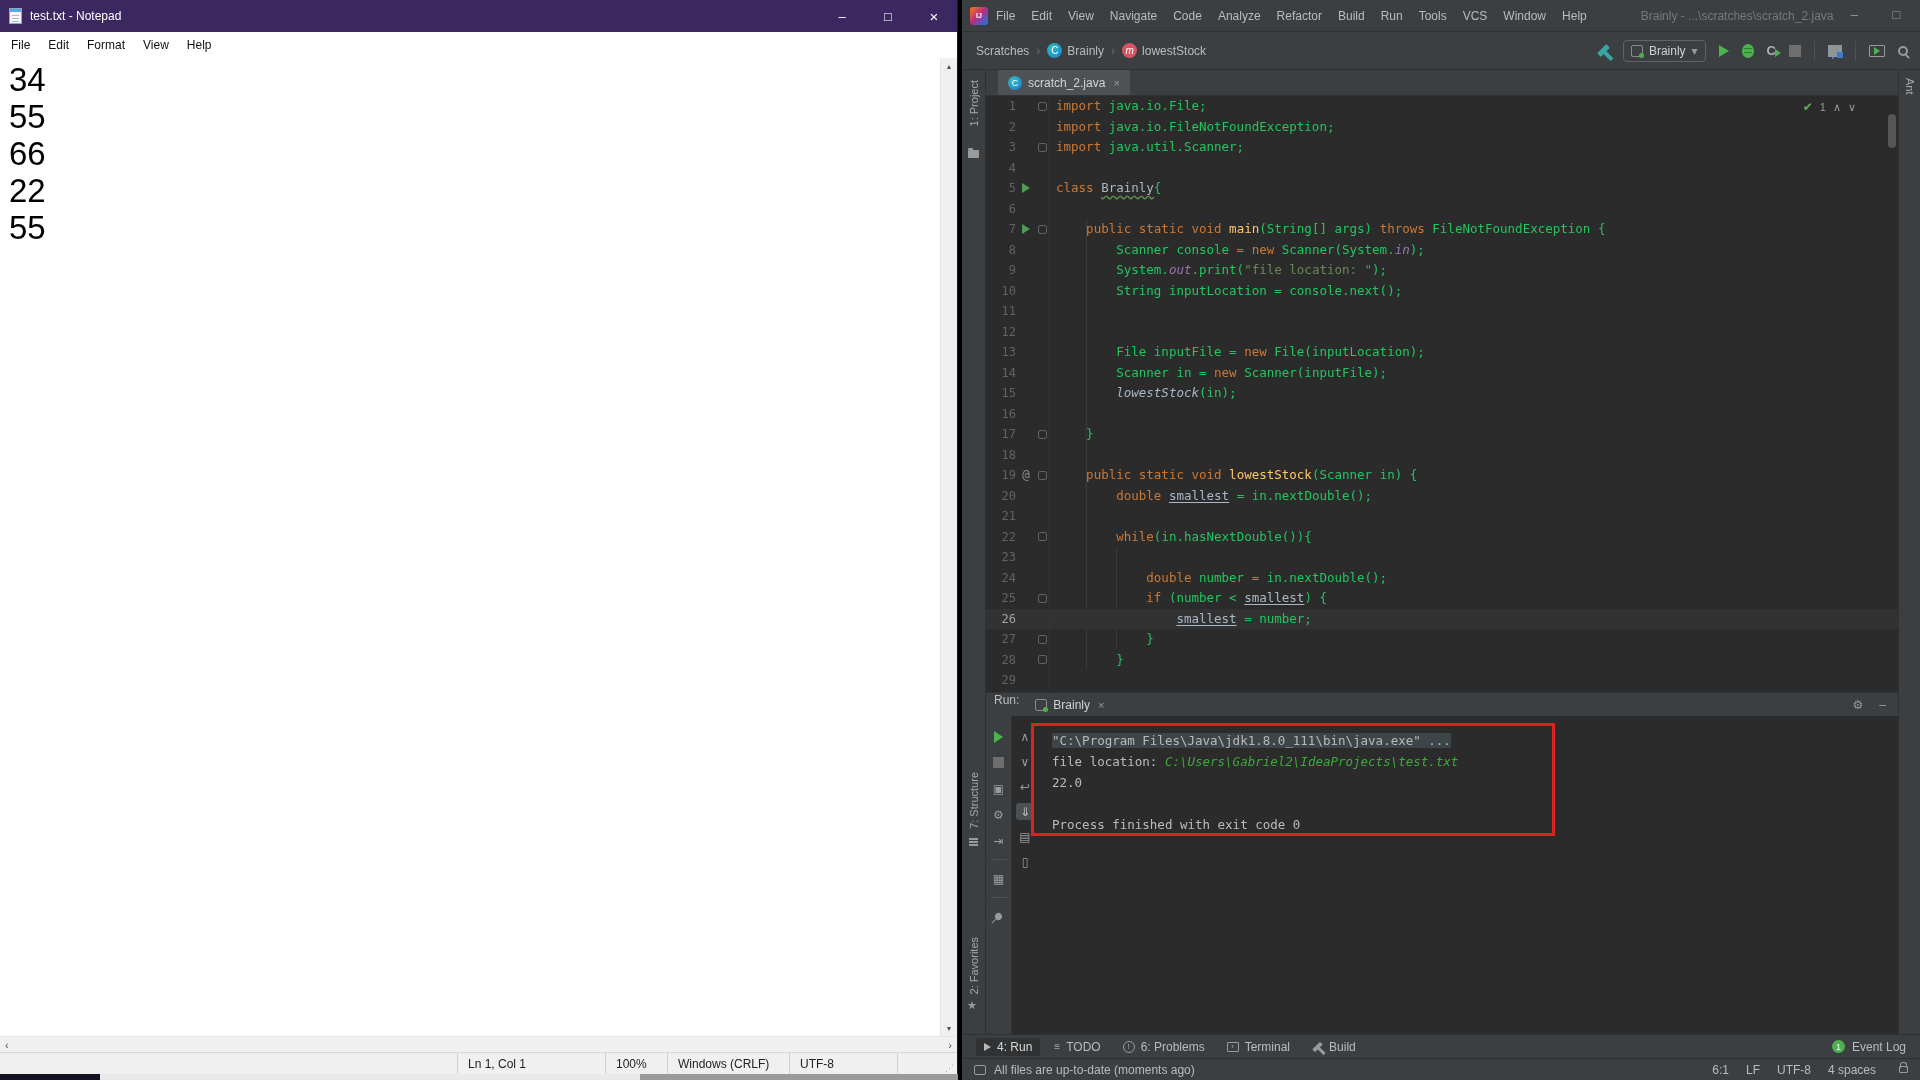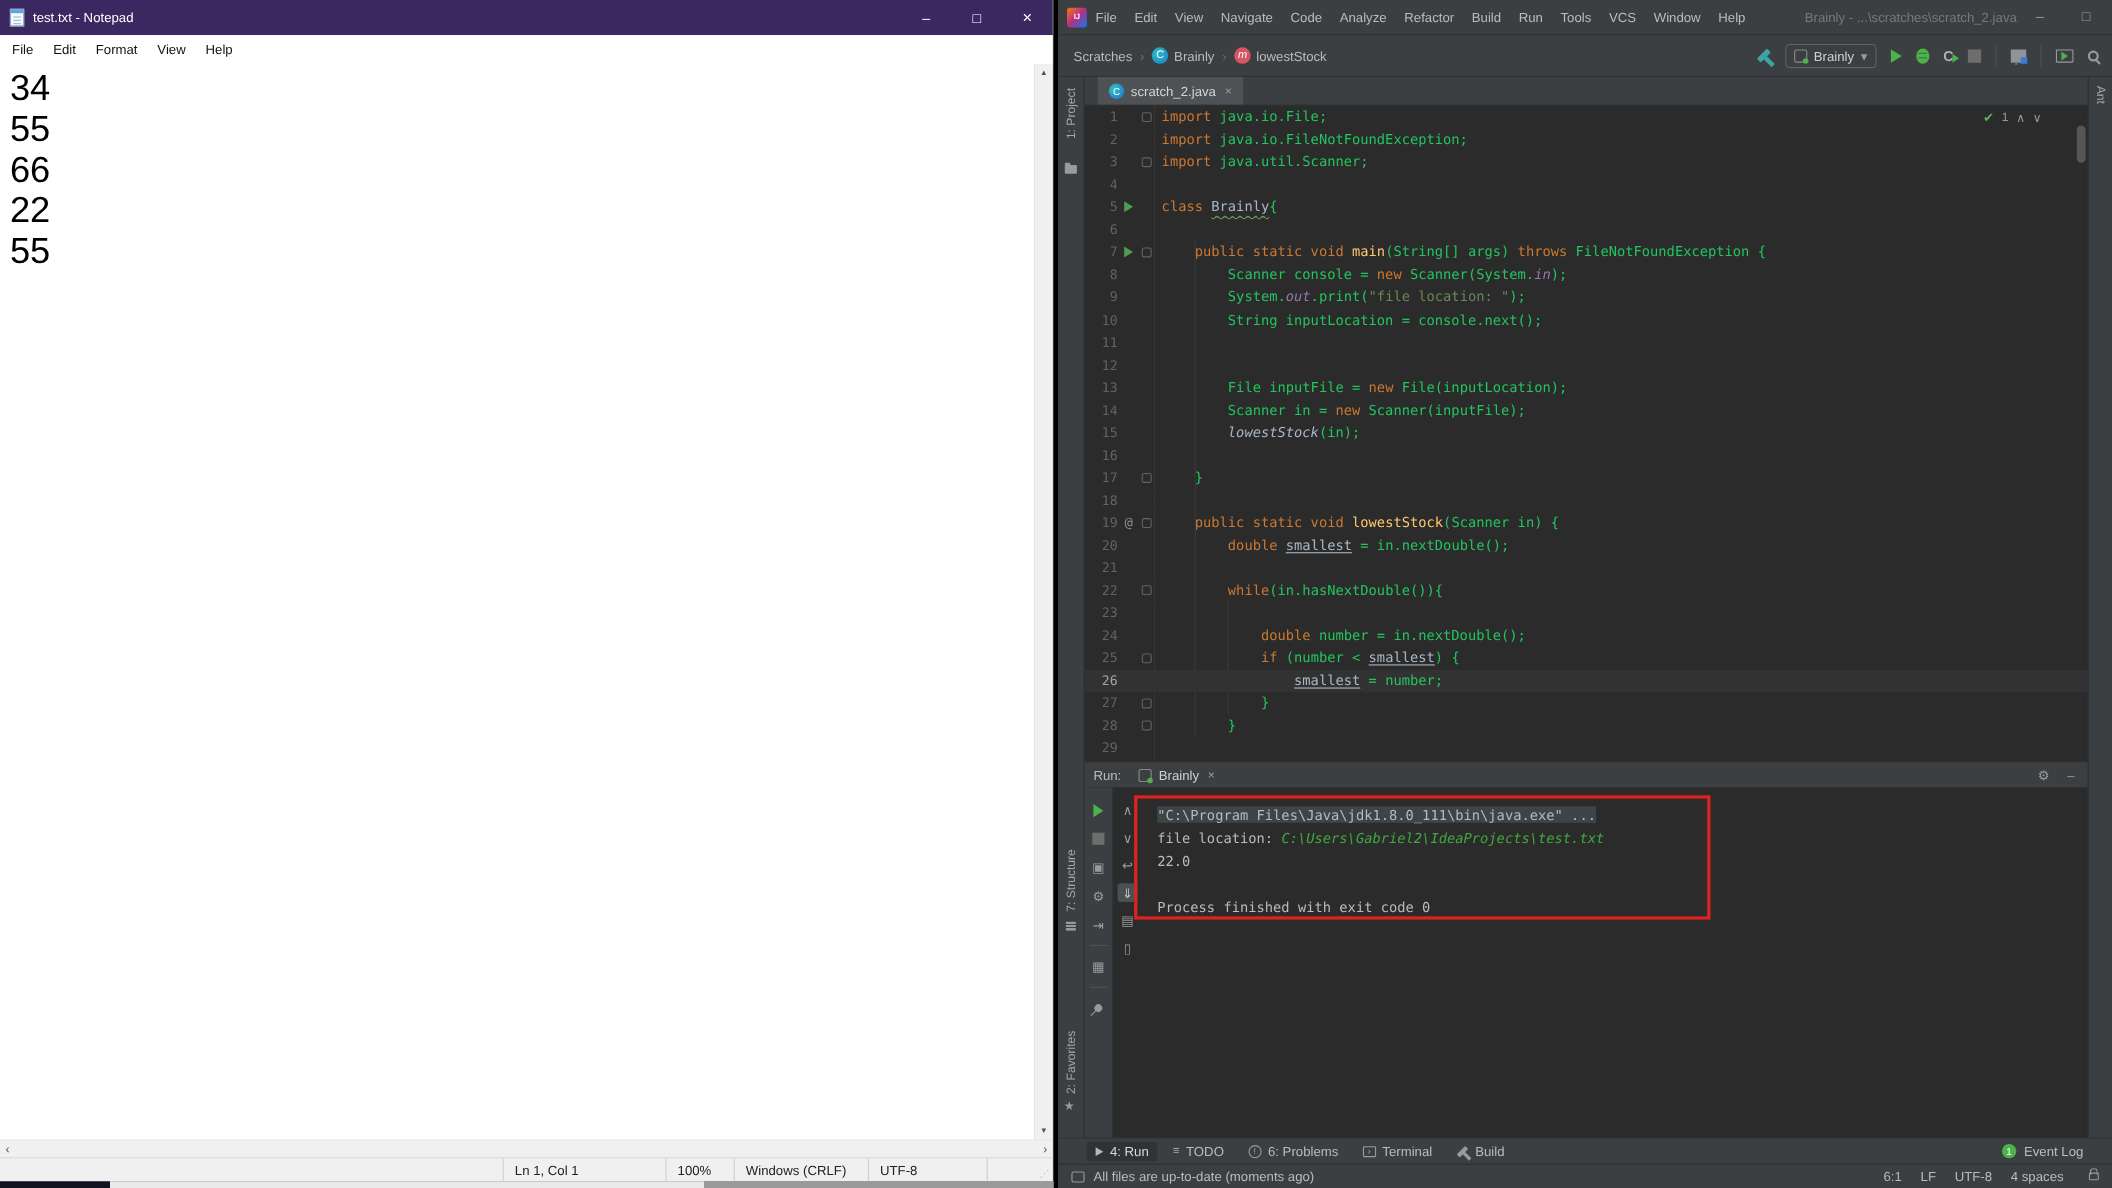--- a/index.html
+++ b/index.html
@@ -99,41 +99,41 @@
   .f{color:#9876aa;font-style:italic}
   .si{color:#a9b7c6;font-style:italic}
   .r{color:#a9b7c6;text-decoration:underline;text-underline-offset:2px}
   .ty{color:#a9b7c6;text-decoration:underline wavy #629755;text-underline-offset:3px}
   .guide{position:absolute;width:1px;background:#3a3a3a}
   .inspections{position:absolute;top:4px;right:42px;display:flex;gap:7px;align-items:center;font-size:11px;color:#9a9a9a}
   .check{color:#5faf5f;font-size:12px}
   .ed-thumb{position:absolute;top:18px;right:2px;width:8px;height:34px;background:#565656;border-radius:4px}
 
   .run-panel{height:342px;display:flex;flex-direction:column;flex:none}
-  .run-header{height:24px;background:#3c3f41;display:flex;align-items:center;padding:0 8px;border-top:1px solid #2f3234;gap:8px;flex:none}
+  .run-header{height:24px;background:#3c3f41;display:flex;padding:0 8px;border-top:1px solid #2f3234;gap:8px;flex:none}
   .run-tab{display:flex;align-items:center;gap:6px;padding:0 8px;height:100%;color:#d0d0d0}
   .run-hdr-right{margin-left:auto;display:flex;gap:16px;color:#9a9a9a;align-items:center;padding-right:4px}
   .run-body{height:318px;display:flex;position:relative;background:#2b2b2b}
   .rb-col1{width:26px;background:#3c3f41;border-right:1px solid #2f3234;display:flex;flex-direction:column;align-items:center;padding-top:12px;gap:9px;flex:none}
   .rb-col2{width:26px;display:flex;flex-direction:column;align-items:center;padding-top:12px;gap:8px;flex:none}
   .rb-ic{width:18px;height:17px;display:flex;align-items:center;justify-content:center;color:#9a9a9a;font-size:12px}
   .rb-ic.active{background:#4b5052;border-radius:3px;color:#c8c8c8}
   .rb-play{width:0;height:0;border-left:9px solid #4db24d;border-top:6px solid transparent;border-bottom:6px solid transparent}
   .rb-stop{width:11px;height:11px;background:#6e6e6e}
   .rb-div{width:16px;height:1px;background:#515151;margin:1px 0}
   .i-pin{width:7px;height:7px;border-radius:50%;background:#9a9a9a;position:relative;display:inline-block;transform:rotate(45deg)}
   .i-pin::after{content:'';position:absolute;left:3px;top:6px;width:1px;height:7px;background:#9a9a9a}
   .console{flex:1;padding:14px 0 0 14px;font-family:"DejaVu Sans Mono",monospace;font-size:12.5px;line-height:21px;white-space:pre;color:#bbb}
   .c-line{height:21px}
   .cmd{background:#3e4549;color:#b9b9b9}
   .out{color:#bbbbbb}
   .path{color:#40a83f;font-style:italic}
   .annotation{position:absolute;left:45px;top:7px;width:524px;height:113px;border:3px solid #dd2222;pointer-events:none}
 
-  .tw-bar{height:24px;background:#3c3f41;border-top:1px solid #2f3234;display:flex;align-items:center;padding:0 26px;gap:6px;font-size:12px;flex:none}
+  .tw-bar{height:24px;background:#3c3f41;border-top:1px solid #2f3234;display:flex;align-items:center;padding:0 14px;gap:6px;font-size:12px;flex:none}
   .tw-tab{display:flex;align-items:center;gap:6px;padding:2px 8px;color:#bbb;border-radius:2px}
   .tw-tab.active{background:#303234;color:#d8d8d8}
   .twi{display:inline-flex;align-items:center;justify-content:center;color:#a8a8a8;font-size:10px}
   .twi-play{width:0;height:0;border-left:7px solid #b8b8b8;border-top:4px solid transparent;border-bottom:4px solid transparent}
   .twi-problems{width:12px;height:12px;border:1px solid #9a9a9a;border-radius:50%;font-size:8px}
   .twi-terminal{width:12px;height:10px;border:1px solid #9a9a9a;border-radius:1px;font-size:8px}
   .i-hammer-gray{width:11px;height:4px;background:#9a9a9a;border-radius:1px;position:relative;transform:rotate(-45deg);display:inline-block}
   .i-hammer-gray::after{content:'';position:absolute;width:3px;height:10px;background:#9a9a9a;left:4px;top:2px}
   .tw-right{margin-left:auto;display:flex;align-items:center;gap:7px}
   .evt-ic{width:13px;height:13px;border-radius:50%;background:#4db24d;color:#fff;font-size:9px;display:flex;align-items:center;justify-content:center}

